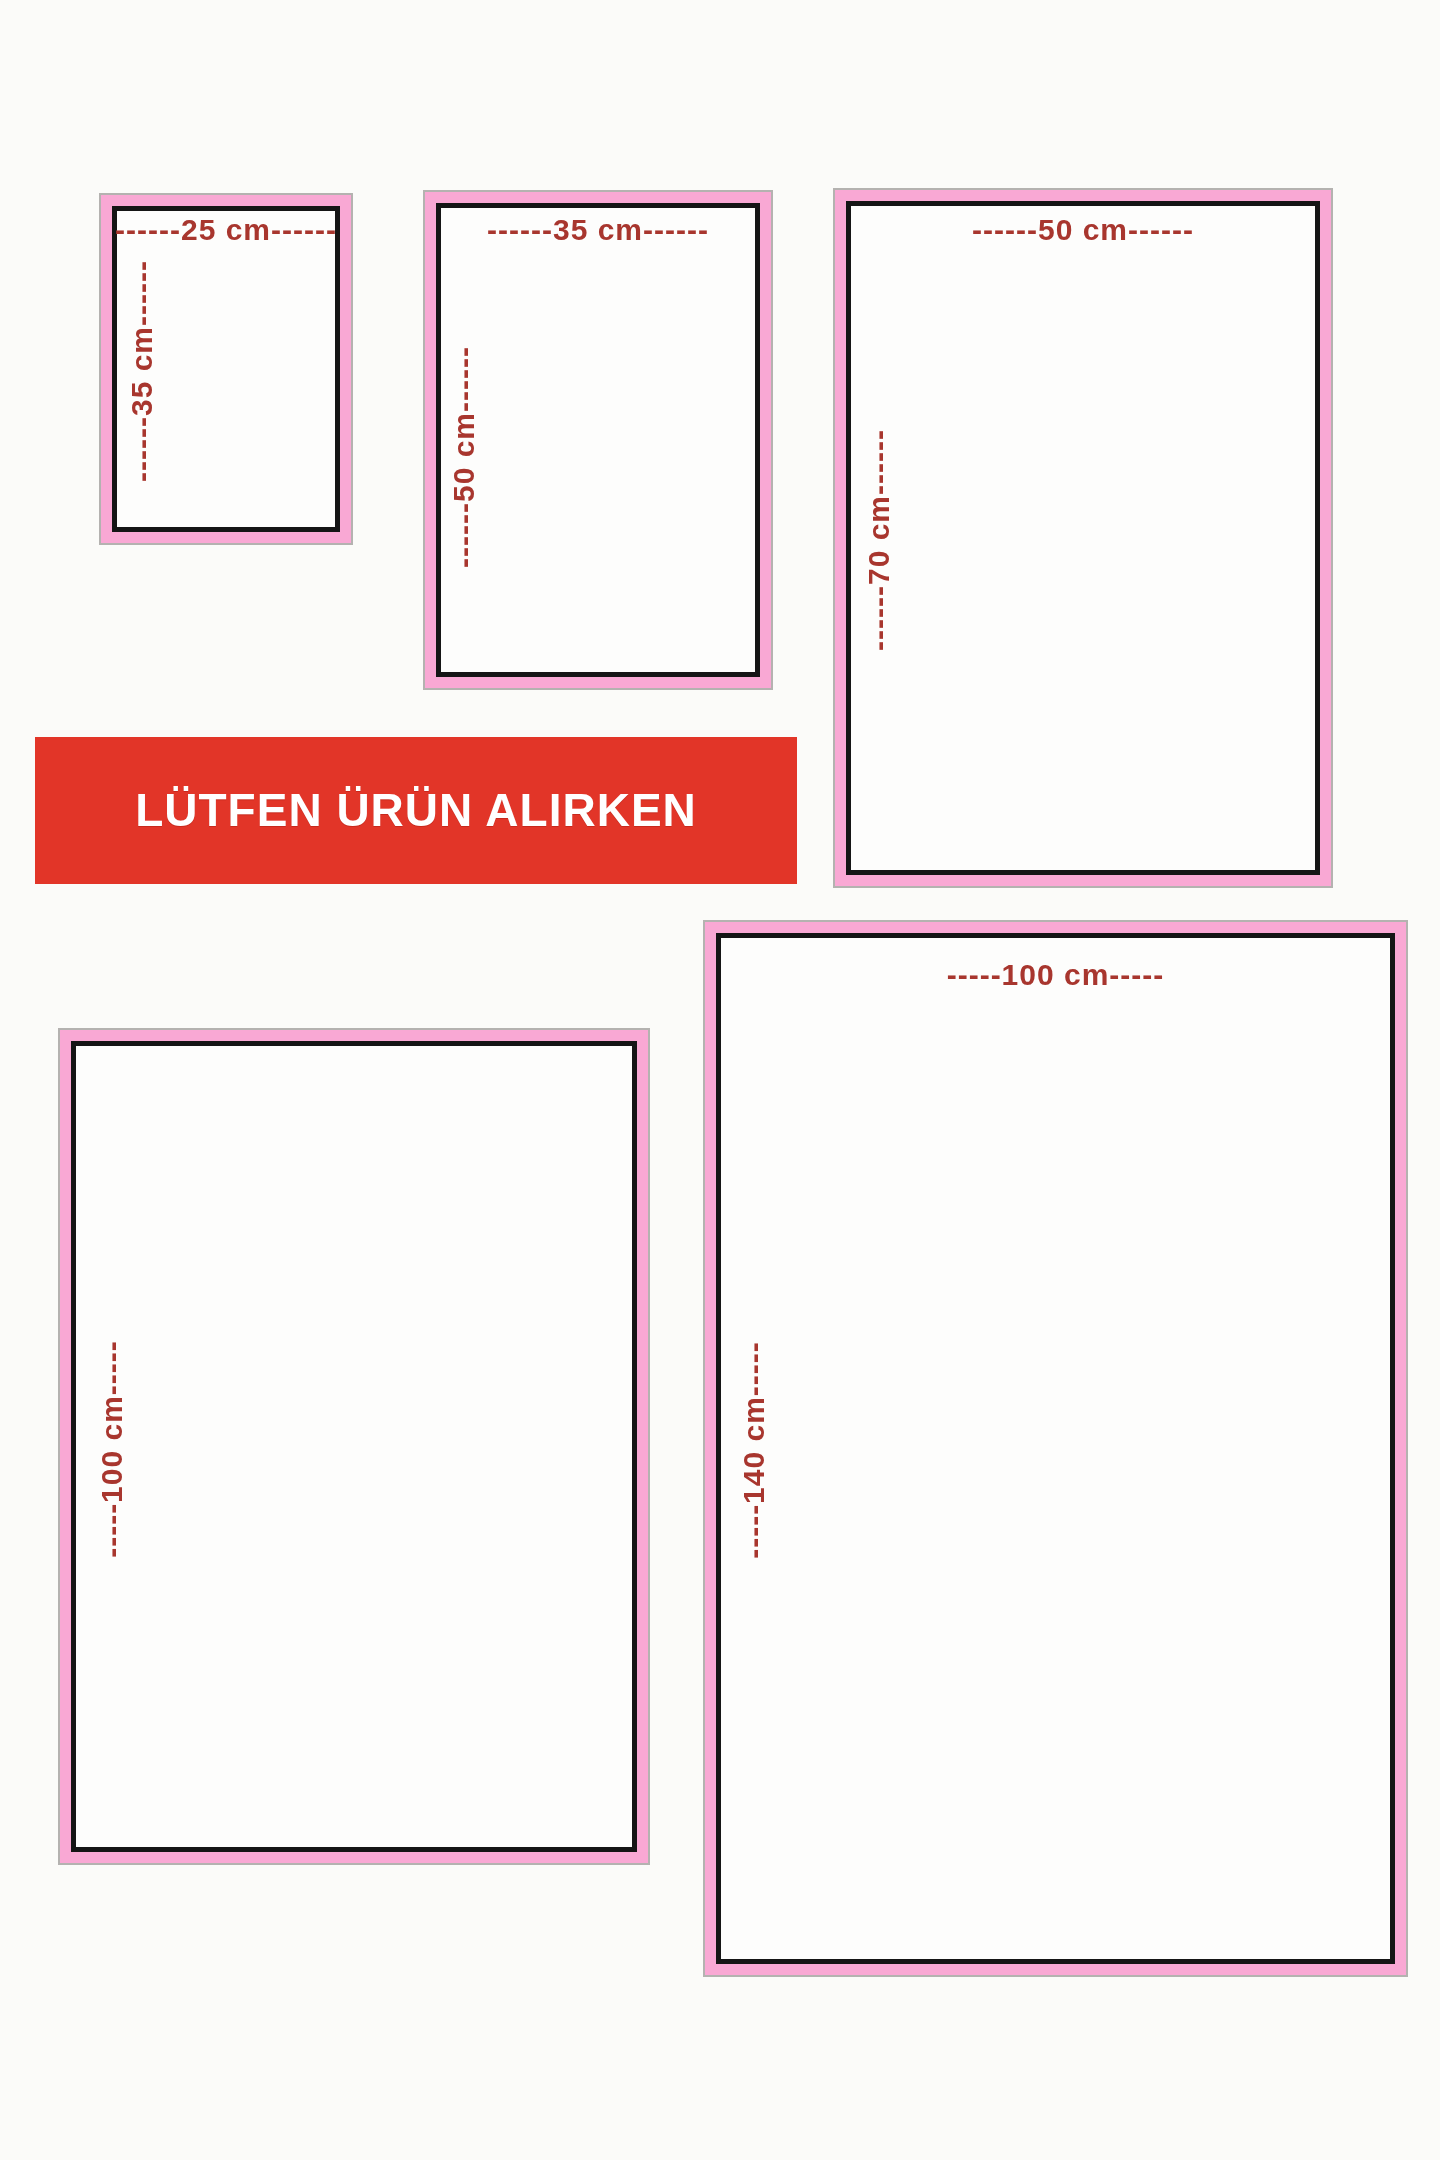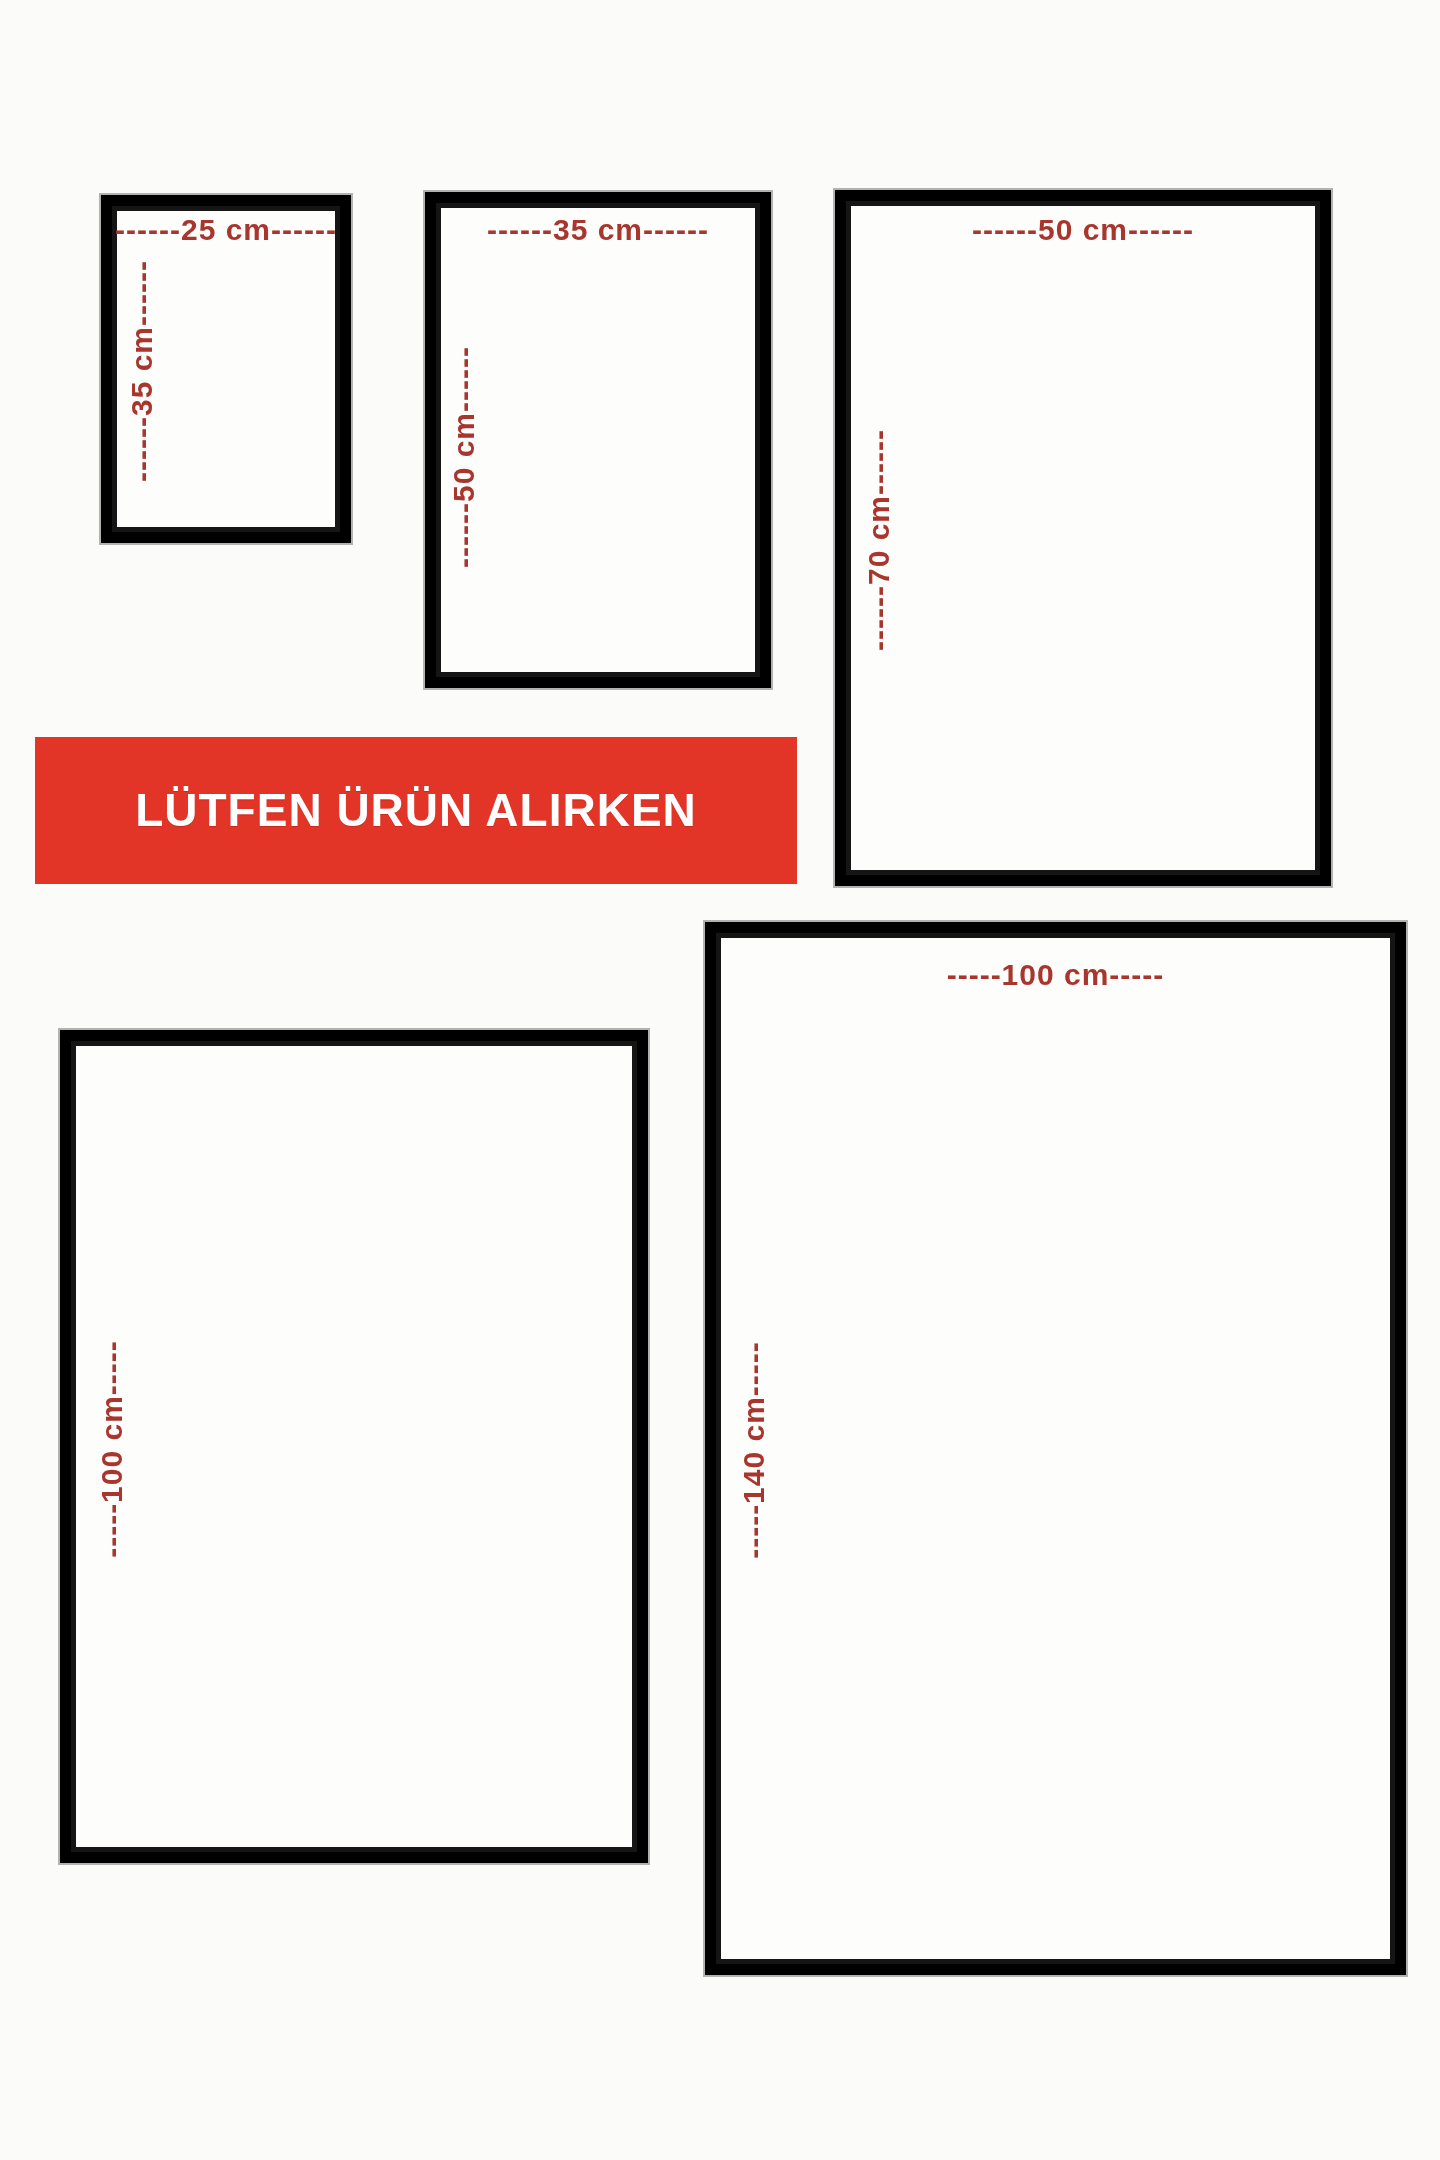--- a/index.html
+++ b/index.html
@@ -9,21 +9,21 @@
     font-family:"Liberation Sans", sans-serif;
   }
   .page{
     position:relative;width:1440px;height:2160px;
     background:#fbfbf9;overflow:hidden;
   }
   
   .frame{
     position:absolute;
     border:2px solid #b4b2b0;
-    background:#000000;
+    background:#f9a8d4;
     box-sizing:border-box;
   }
   .frame .inner{
     position:absolute;
     left:11px;top:11px;right:11px;bottom:11px;
     border:5px solid #151515;
     background:#fdfdfc;
     box-sizing:border-box;
   }
   .hlabel{

